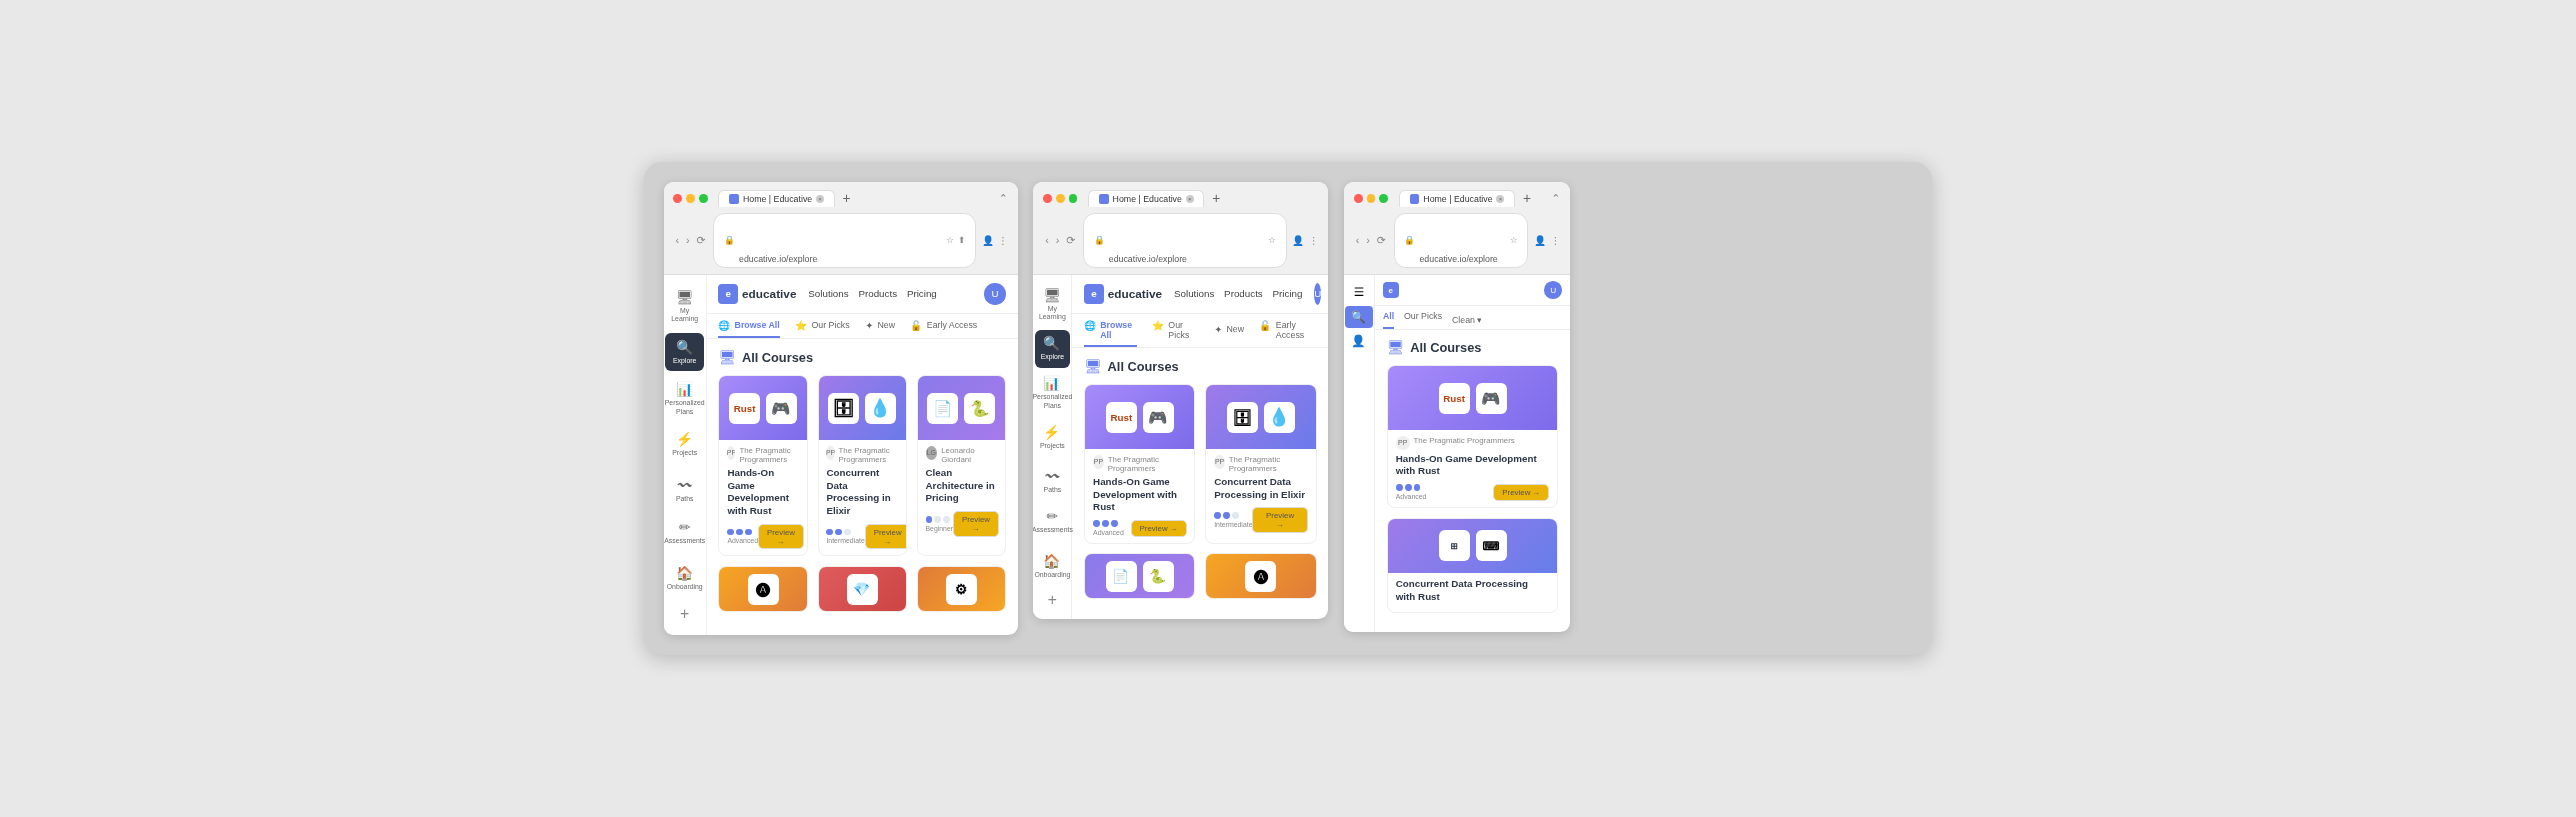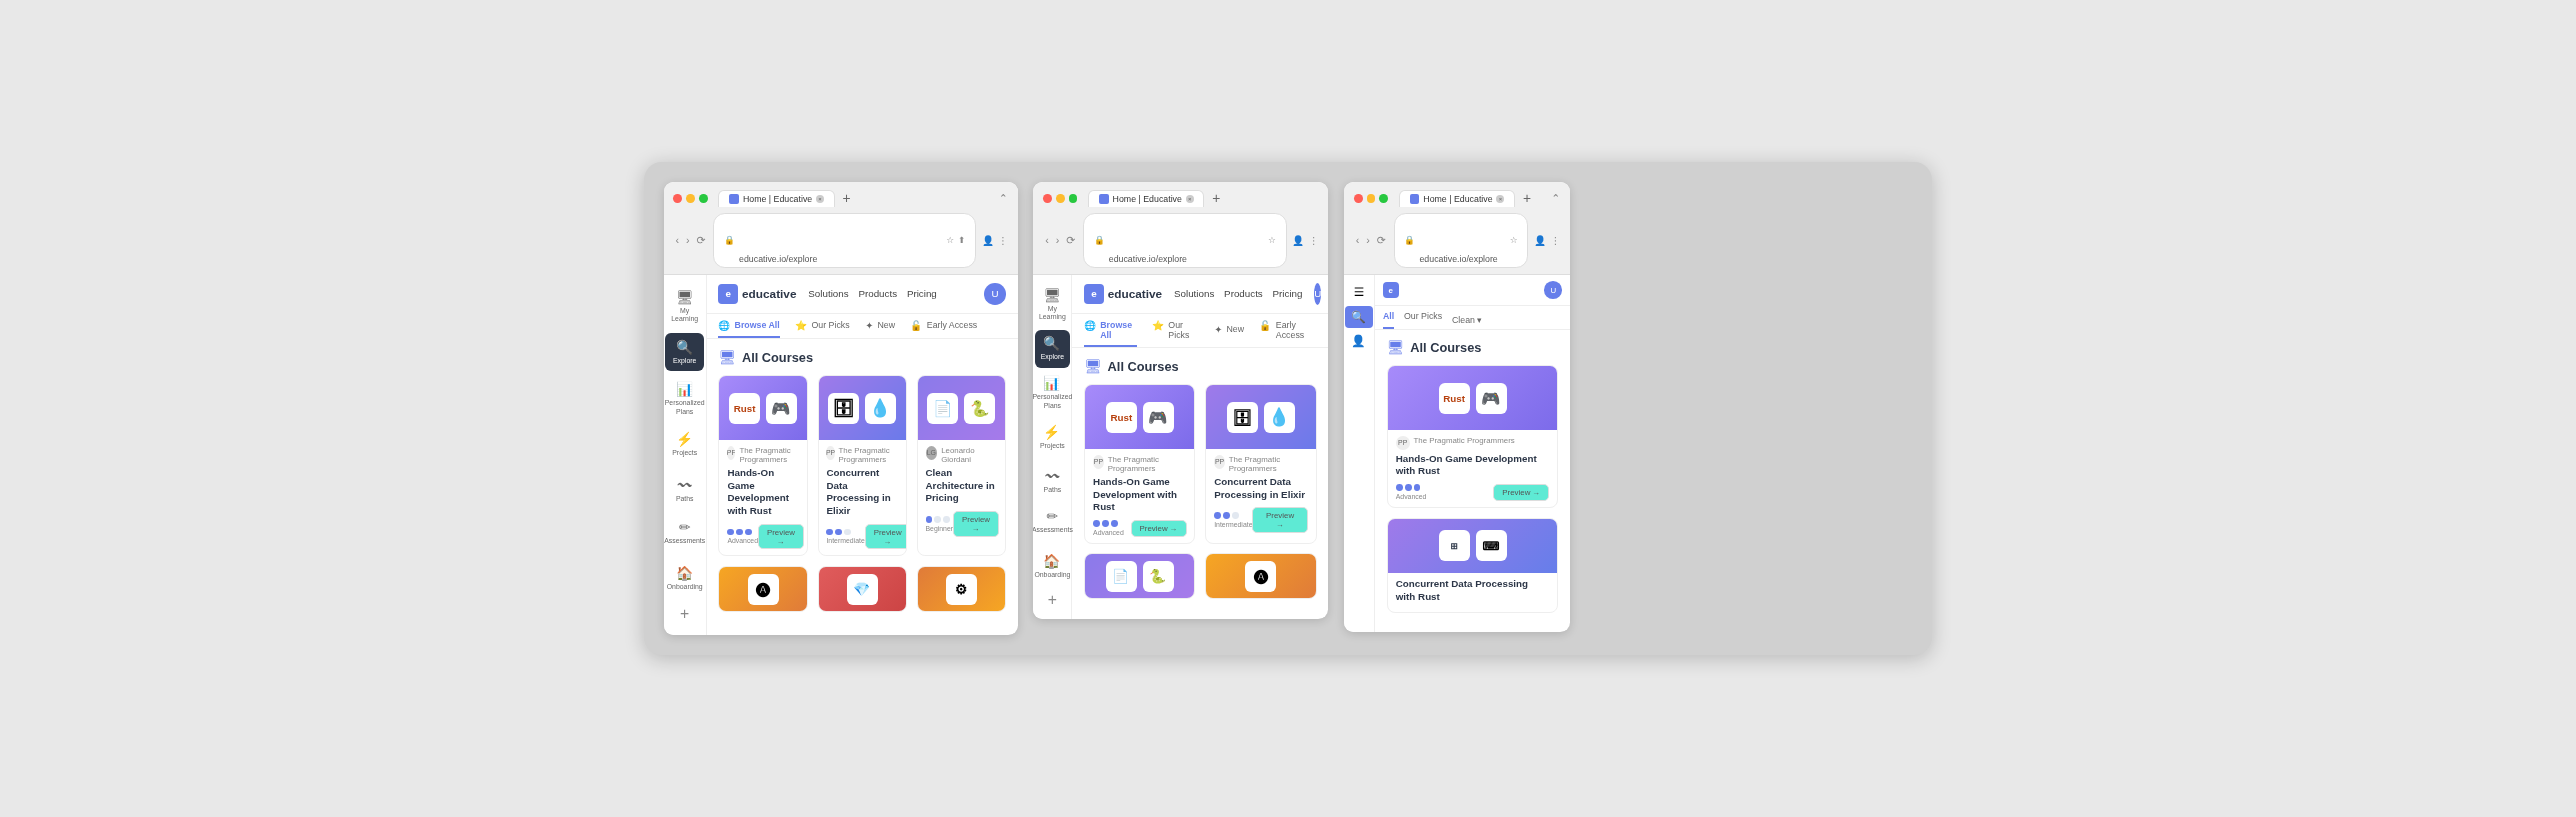--- a/index.html
+++ b/index.html
@@ -380,21 +380,21 @@
     }
     .dot {
       width: 6.9px;
       height: 6.9px;
       border-radius: 50%;
     }
     .dot.filled { background: #667eea; }
     .dot.empty { background: #e2e8f0; }
     .level-label { font-size: 6.9px; color: #888; }
     .preview-btn {
-      background: #5eead4;
+      background: #eab308;
       border: 1px solid #ddd;
       border-radius: 4.9px;
       padding: 2.9px 7.9px;
       font-size: 7.9px;
       color: #555;
       cursor: pointer;
       display: flex;
       align-items: center;
       gap: 2.9px;
     }

